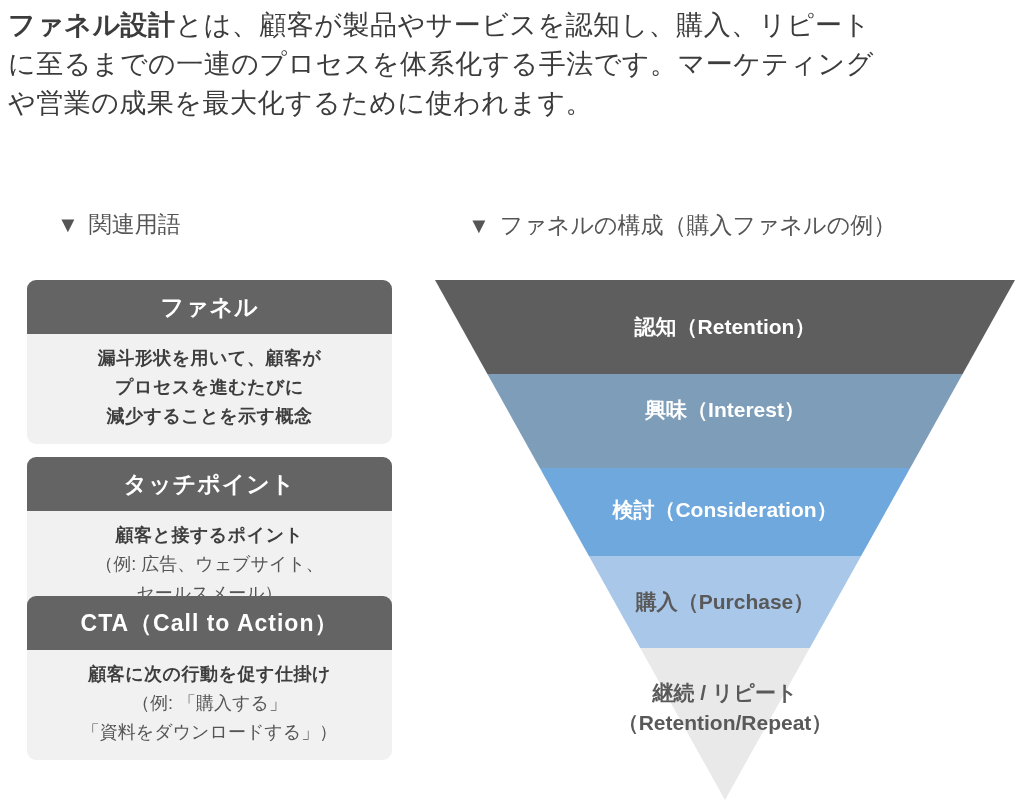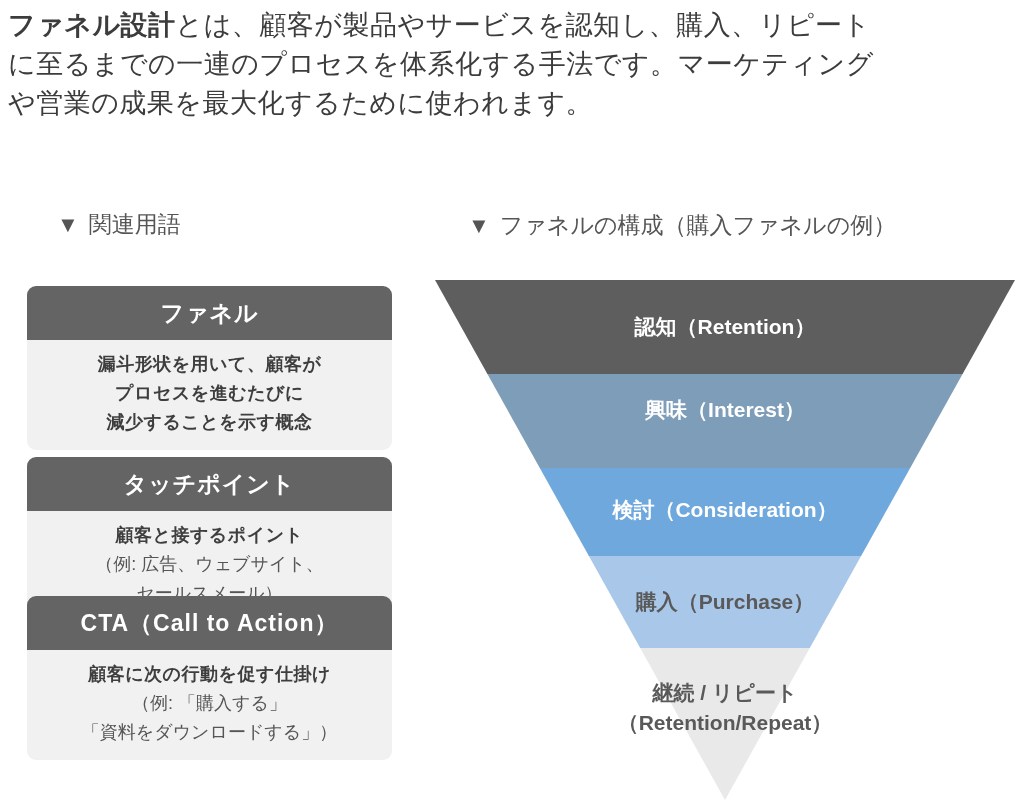--- a/index.html
+++ b/index.html
@@ -18,21 +18,21 @@
   
   .sec-title{
     position:absolute;font-size:23px;color:var(--heading-text,#555555);
     line-height:30px;white-space:nowrap;
   }
   #terms-title{left:57px;top:209px;}
   #funnel-title{left:468px;top:210px;}
   .marker{margin-right:10px;font-size:22px;}
   
   .card{position:absolute;left:27px;width:365px;}
-  #card-0{top:280px;margin-top:6px;}
+  #card-0{top:280px;}
   #card-1{top:457px;}
   #card-2{top:596px;}
   .card-header{
     background:var(--card-header-bg,#646464);color:#ffffff;
     font-weight:bold;font-size:23px;letter-spacing:1px;
     text-align:center;height:54px;line-height:54px;
     border-radius:9px 9px 0 0;
   }
   .card-body{
     background:var(--card-body-bg,#f1f1f1);

